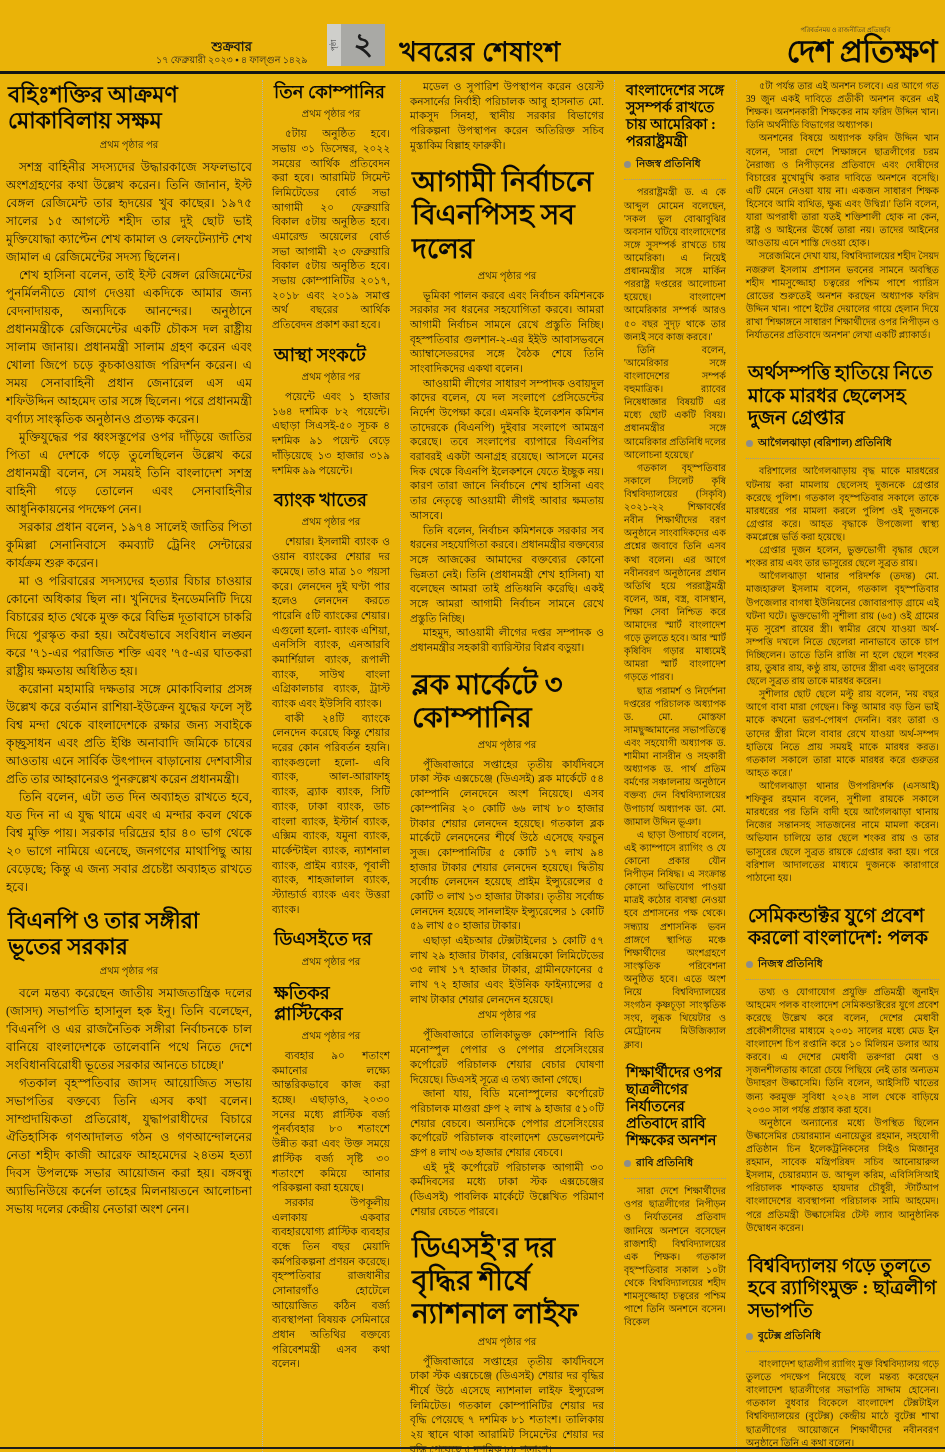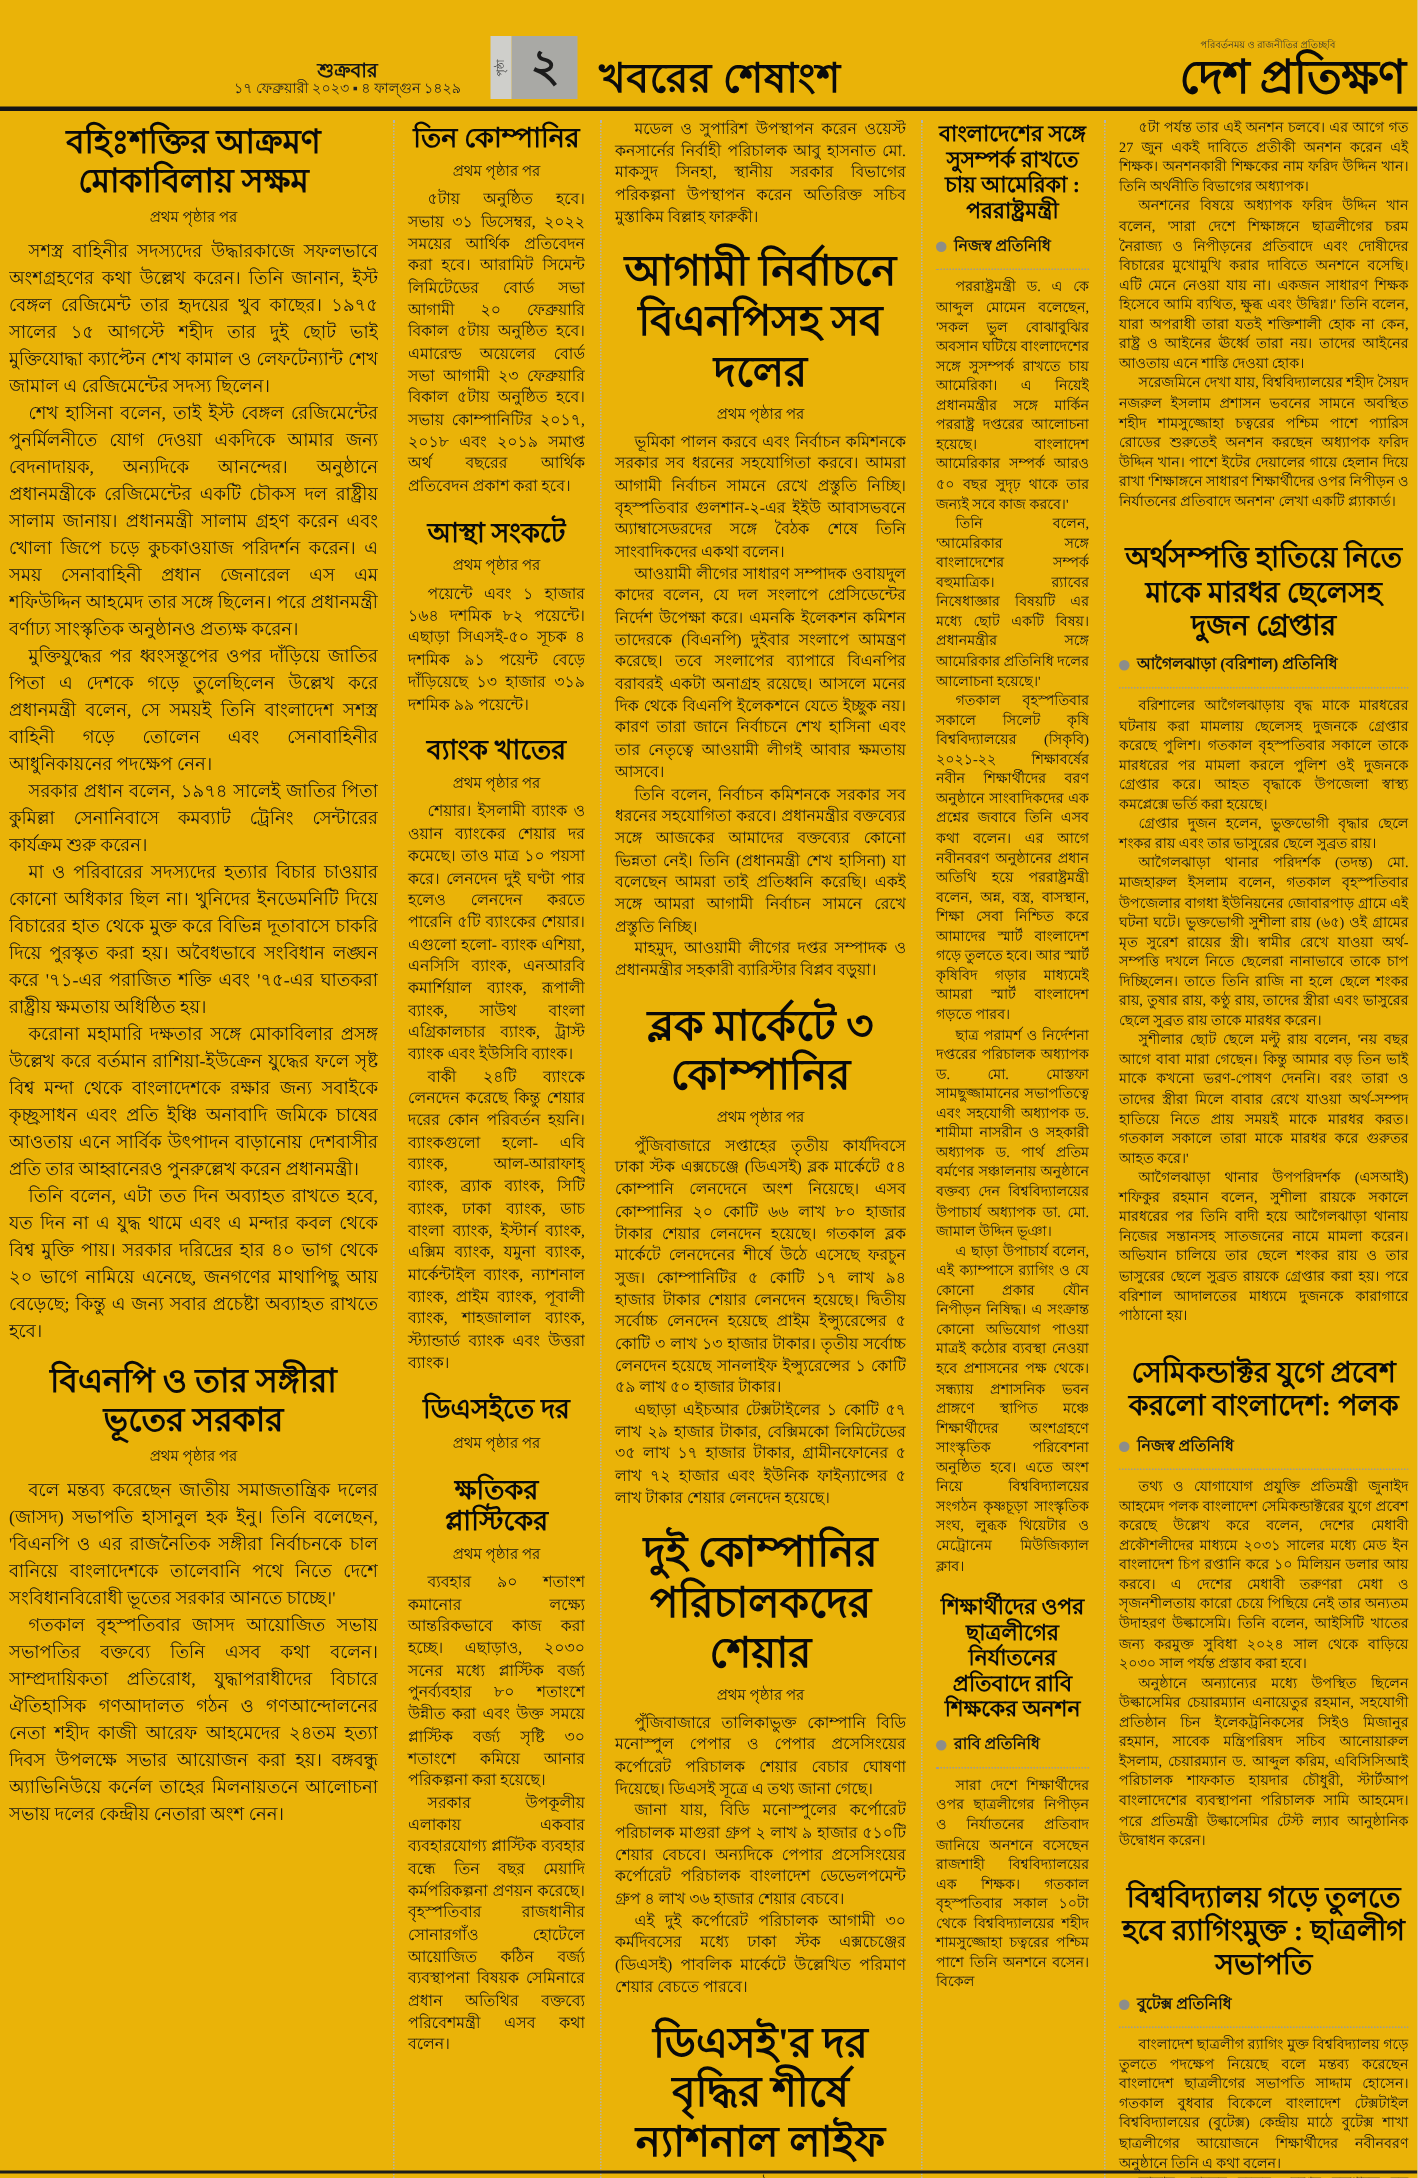--- a/index.html
+++ b/index.html
@@ -18,21 +18,21 @@
   .section-title{font-size:27px;font-weight:800;margin-left:14px;letter-spacing:.5px;color:#0b0b0b;line-height:1;}
   .logo-block{margin-left:auto;text-align:right;padding-right:2px;}
   .logo-tagline{font-size:6.5px;color:#333;text-align:left;margin:0 0 1px 14px;}
   .logo-title{font-size:31px;font-weight:900;line-height:.95;color:#0a0a0a;letter-spacing:-.5px;}
   
   .columns{display:grid;grid-template-columns:246px 128px 204px 112px 1fr;column-gap:10px;
            padding:6px 6px 0 6px;height:1380px;box-sizing:border-box;}
   .col{overflow:hidden;height:100%;}
   .col + .col{border-left:1px dotted #b3b3af;padding-left:9px;}
   article{display:block;}
-  .article-headline{font-weight:800;text-align:center;color:#0a0a0a;line-height:1.18;margin:12px 2px 3px;}
+  .article-headline{font-weight:800;text-align:left;color:#0a0a0a;line-height:1.18;margin:12px 2px 3px;}
   article:first-child .article-headline{margin-top:2px;}
   .col-1 .article-headline{font-size:22px;}
   .col-2 .article-headline{font-size:18px;}
   .col-3 .article-headline{font-size:28px;}
   .col-4 .article-headline{font-size:14.5px;}
   .col-5 .article-headline{font-size:19px;margin-top:20px;}
   .continued{text-align:center;font-weight:400;font-size:10px;margin:0 0 4px;}
   .byline{font-weight:700;font-size:10.5px;border-bottom:1px dotted #9a9a96;padding:3px 0 6px;
           margin-bottom:6px;display:flex;align-items:center;gap:5px;}
   .byline-bullet{width:7px;height:7px;border-radius:50%;background:#8d8d89;display:inline-block;flex:none;}
@@ -124,21 +124,20 @@
           <p>তিনি বলেন, নির্বাচন কমিশনকে সরকার সব ধরনের সহযোগিতা করবে। প্রধানমন্ত্রীর বক্তব্যের সঙ্গে আজকের আমাদের বক্তব্যের কোনো ভিন্নতা নেই। তিনি (প্রধানমন্ত্রী শেখ হাসিনা) যা বলেছেন আমরা তাই প্রতিধ্বনি করেছি। একই সঙ্গে আমরা আগামী নির্বাচন সামনে রেখে প্রস্তুতি নিচ্ছি।</p>
           <p>মাহমুদ, আওয়ামী লীগের দপ্তর সম্পাদক ও প্রধানমন্ত্রীর সহকারী ব্যারিস্টার বিপ্লব বড়ুয়া।</p>
         </article>
         <article>
           <div class="article-headline">ব্লক মার্কেটে ৩ কোম্পানির</div>
           <div class="continued">প্রথম পৃষ্ঠার পর</div>
           <p>পুঁজিবাজারে সপ্তাহের তৃতীয় কার্যদিবসে ঢাকা স্টক এক্সচেঞ্জে (ডিএসই) ব্লক মার্কেটে ৫৪ কোম্পানি লেনদেনে অংশ নিয়েছে। এসব কোম্পানির ২০ কোটি ৬৬ লাখ ৮০ হাজার টাকার শেয়ার লেনদেন হয়েছে। গতকাল ব্লক মার্কেটে লেনদেনের শীর্ষে উঠে এসেছে ফরচুন সুজ। কোম্পানিটির ৫ কোটি ১৭ লাখ ৯৪ হাজার টাকার শেয়ার লেনদেন হয়েছে। দ্বিতীয় সর্বোচ্চ লেনদেন হয়েছে প্রাইম ইন্স্যুরেন্সের ৫ কোটি ৩ লাখ ১৩ হাজার টাকার। তৃতীয় সর্বোচ্চ লেনদেন হয়েছে সানলাইফ ইন্স্যুরেন্সের ১ কোটি ৫৯ লাখ ৫০ হাজার টাকার।</p>
           <p>এছাড়া এইচআর টেক্সটাইলের ১ কোটি ৫৭ লাখ ২৯ হাজার টাকার, বেক্সিমকো লিমিটেডের ৩৫ লাখ ১৭ হাজার টাকার, গ্রামীনফোনের ৫ লাখ ৭২ হাজার এবং ইউনিক ফাইন্যান্সের ৫ লাখ টাকার শেয়ার লেনদেন হয়েছে।</p>
         </article>
         <article>
-          <div class="article-headline">দুই কোম্পানির পরিচালকদের শেয়ার</div>
           <div class="continued">প্রথম পৃষ্ঠার পর</div>
           <p>পুঁজিবাজারে তালিকাভুক্ত কোম্পানি বিডি মনোস্পুল পেপার ও পেপার প্রসেসিংয়ের কর্পোরেট পরিচালক শেয়ার বেচার ঘোষণা দিয়েছে। ডিএসই সূত্রে এ তথ্য জানা গেছে।</p>
           <p>জানা যায়, বিডি মনোস্পুলের কর্পোরেট পরিচালক মাগুরা গ্রুপ ২ লাখ ৯ হাজার ৫১০টি শেয়ার বেচবে। অন্যদিকে পেপার প্রসেসিংয়ের কর্পোরেট পরিচালক বাংলাদেশ ডেভেলপমেন্ট গ্রুপ ৪ লাখ ৩৬ হাজার শেয়ার বেচবে।</p>
           <p>এই দুই কর্পোরেট পরিচালক আগামী ৩০ কর্মদিবসের মধ্যে ঢাকা স্টক এক্সচেঞ্জের (ডিএসই) পাবলিক মার্কেটে উল্লেখিত পরিমাণ শেয়ার বেচতে পারবে।</p>
         </article>
         <article>
           <div class="article-headline">ডিএসই'র দর বৃদ্ধির শীর্ষে ন্যাশনাল লাইফ</div>
           <div class="continued">প্রথম পৃষ্ঠার পর</div>
           <p>পুঁজিবাজারে সপ্তাহের তৃতীয় কার্যদিবসে ঢাকা স্টক এক্সচেঞ্জে (ডিএসই) শেয়ার দর বৃদ্ধির শীর্ষে উঠে এসেছে ন্যাশনাল লাইফ ইন্স্যুরেন্স লিমিটেড। গতকাল কোম্পানিটির শেয়ার দর বৃদ্ধি পেয়েছে ৭ দশমিক ৮১ শতাংশ। তালিকায় ২য় স্থানে থাকা আরামিট সিমেন্টের শেয়ার দর বৃদ্ধি পেয়েছে ৫ দশমিক ৮৮ শতাংশ।</p>
         </article>
@@ -160,21 +159,21 @@
           <div class="article-headline">শিক্ষার্থীদের ওপর ছাত্রলীগের নির্যাতনের প্রতিবাদে রাবি শিক্ষকের অনশন</div>
           <div class="byline">
             <span class="byline-bullet"></span>
             <span>রাবি প্রতিনিধি</span>
           </div>
           <p>সারা দেশে শিক্ষার্থীদের ওপর ছাত্রলীগের নিপীড়ন ও নির্যাতনের প্রতিবাদ জানিয়ে অনশনে বসেছেন রাজশাহী বিশ্ববিদ্যালয়ের এক শিক্ষক। গতকাল বৃহস্পতিবার সকাল ১০টা থেকে বিশ্ববিদ্যালয়ের শহীদ শামসুজ্জোহা চত্বরের পশ্চিম পাশে তিনি অনশনে বসেন। বিকেল</p>
         </article>
       </div>
       <div class="col col-5">
         <article>
-          <p>৫টা পর্যন্ত তার এই অনশন চলবে। এর আগে গত 27 জুন একই দাবিতে প্রতীকী অনশন করেন এই শিক্ষক। অনশনকারী শিক্ষকের নাম ফরিদ উদ্দিন খান। তিনি অর্থনীতি বিভাগের অধ্যাপক।</p>
+          <p>৫টা পর্যন্ত তার এই অনশন চলবে। এর আগে গত 39 জুন একই দাবিতে প্রতীকী অনশন করেন এই শিক্ষক। অনশনকারী শিক্ষকের নাম ফরিদ উদ্দিন খান। তিনি অর্থনীতি বিভাগের অধ্যাপক।</p>
           <p>অনশনের বিষয়ে অধ্যাপক ফরিদ উদ্দিন খান বলেন, 'সারা দেশে শিক্ষাঙ্গনে ছাত্রলীগের চরম নৈরাজ্য ও নিপীড়নের প্রতিবাদে এবং দোষীদের বিচারের মুখোমুখি করার দাবিতে অনশনে বসেছি। এটি মেনে নেওয়া যায় না। একজন সাধারণ শিক্ষক হিসেবে আমি ব্যথিত, ক্ষুব্ধ এবং উদ্বিগ্ন।' তিনি বলেন, যারা অপরাধী তারা যতই শক্তিশালী হোক না কেন, রাষ্ট্র ও আইনের ঊর্ধ্বে তারা নয়। তাদের আইনের আওতায় এনে শাস্তি দেওয়া হোক।</p>
           <p>সরেজমিনে দেখা যায়, বিশ্ববিদ্যালয়ের শহীদ সৈয়দ নজরুল ইসলাম প্রশাসন ভবনের সামনে অবস্থিত শহীদ শামসুজ্জোহা চত্বরের পশ্চিম পাশে প্যারিস রোডের শুরুতেই অনশন করছেন অধ্যাপক ফরিদ উদ্দিন খান। পাশে ইটের দেয়ালের গায়ে হেলান দিয়ে রাখা 'শিক্ষাঙ্গনে সাধারণ শিক্ষার্থীদের ওপর নিপীড়ন ও নির্যাতনের প্রতিবাদে অনশন' লেখা একটি প্ল্যাকার্ড।</p>
         </article>
         <article>
           <div class="article-headline">অর্থসম্পত্তি হাতিয়ে নিতে মাকে মারধর ছেলেসহ দুজন গ্রেপ্তার</div>
           <div class="byline">
             <span class="byline-bullet"></span>
             <span>আগৈলঝাড়া (বরিশাল) প্রতিনিধি</span>
           </div>
           <p>বরিশালের আগৈলঝাড়ায় বৃদ্ধ মাকে মারধরের ঘটনায় করা মামলায় ছেলেসহ দুজনকে গ্রেপ্তার করেছে পুলিশ। গতকাল বৃহস্পতিবার সকালে তাকে মারধরের পর মামলা করলে পুলিশ ওই দুজনকে গ্রেপ্তার করে। আহত বৃদ্ধাকে উপজেলা স্বাস্থ্য কমপ্লেক্সে ভর্তি করা হয়েছে।</p>

